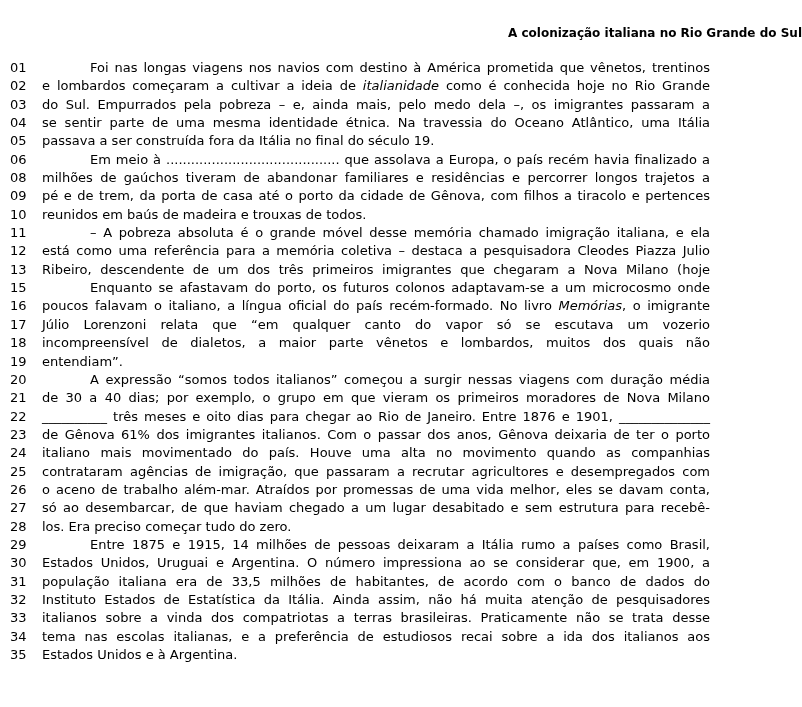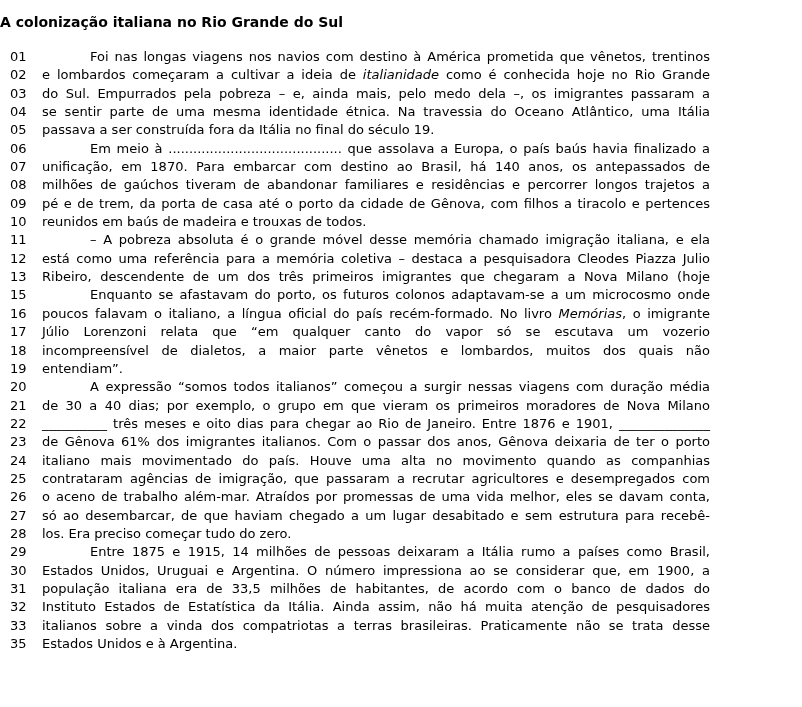--- a/index.html
+++ b/index.html
@@ -11,25 +11,25 @@
   }
   .page {
     width: 802px;
     height: 707px;
     box-sizing: border-box;
     padding-top: 12px;
     overflow: hidden;
     background: #ffffff;
   }
   .title {
-    text-align: left;
+    text-align: right;
     font-weight: bold;
-    font-size: 14px;
+    font-size: 12px;
     line-height: 18px;
-    margin: 1px 0 17px 0;
+    margin: 12px 0 17px 0;
   }
   .passage {
     width: 734px;
   }
   .line {
     display: flex;
     font-size: 13px;
     line-height: 18.35px;
   }
   .num {
@@ -75,25 +75,21 @@
       <div class="line">
         <span class="num">04</span>
         <span class="txt"><span>se sentir parte de uma mesma identidade étnica. Na travessia do Oceano Atlântico, uma Itália</span></span>
       </div>
       <div class="line end">
         <span class="num">05</span>
         <span class="txt"><span>passava a ser construída fora da Itália no final do século 19.</span></span>
       </div>
       <div class="line indent">
         <span class="num">06</span>
-        <span class="txt"><span>Em meio à .......................................... que assolava a Europa, o país baús havia finalizado a</span></span>
-      </div>
-      <div class="line">
-        <span class="num">07</span>
-        <span class="txt"><span>unificação, em 1870. Para embarcar com destino ao Brasil, há 140 anos, os antepassados de</span></span>
+        <span class="txt"><span>Em meio à .......................................... que assolava a Europa, o país recém havia finalizado a</span></span>
       </div>
       <div class="line">
         <span class="num">08</span>
         <span class="txt"><span>milhões de gaúchos tiveram de abandonar familiares e residências e percorrer longos trajetos a</span></span>
       </div>
       <div class="line">
         <span class="num">09</span>
         <span class="txt"><span>pé e de trem, da porta de casa até o porto da cidade de Gênova, com filhos a tiracolo e pertences</span></span>
       </div>
       <div class="line end">
@@ -181,18 +177,22 @@
         <span class="txt"><span>população italiana era de 33,5 milhões de habitantes, de acordo com o banco de dados do</span></span>
       </div>
       <div class="line">
         <span class="num">32</span>
         <span class="txt"><span>Instituto Estados de Estatística da Itália. Ainda assim, não há muita atenção de pesquisadores</span></span>
       </div>
       <div class="line">
         <span class="num">33</span>
         <span class="txt"><span>italianos sobre a vinda dos compatriotas a terras brasileiras. Praticamente não se trata desse</span></span>
       </div>
+      <div class="line">
+        <span class="num">34</span>
+        <span class="txt"><span>tema nas escolas italianas, e a preferência de estudiosos recai sobre a ida dos italianos aos</span></span>
+      </div>
       <div class="line end">
         <span class="num">35</span>
         <span class="txt"><span>Estados Unidos e à Argentina.</span></span>
       </div>
     </div>
 </div>
 
 </body></html>

